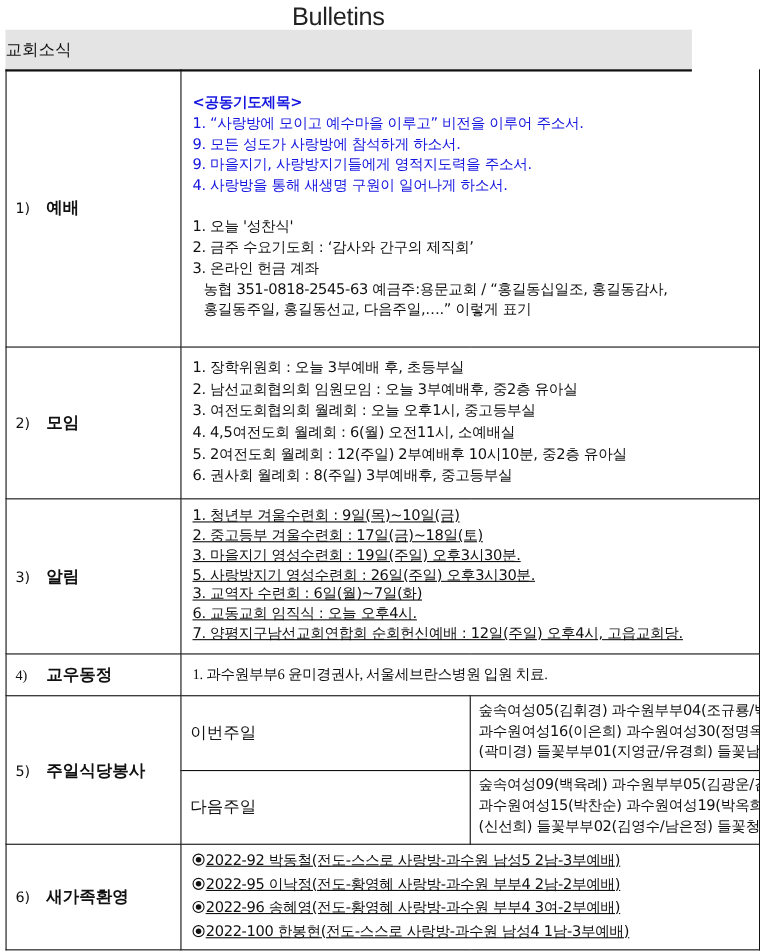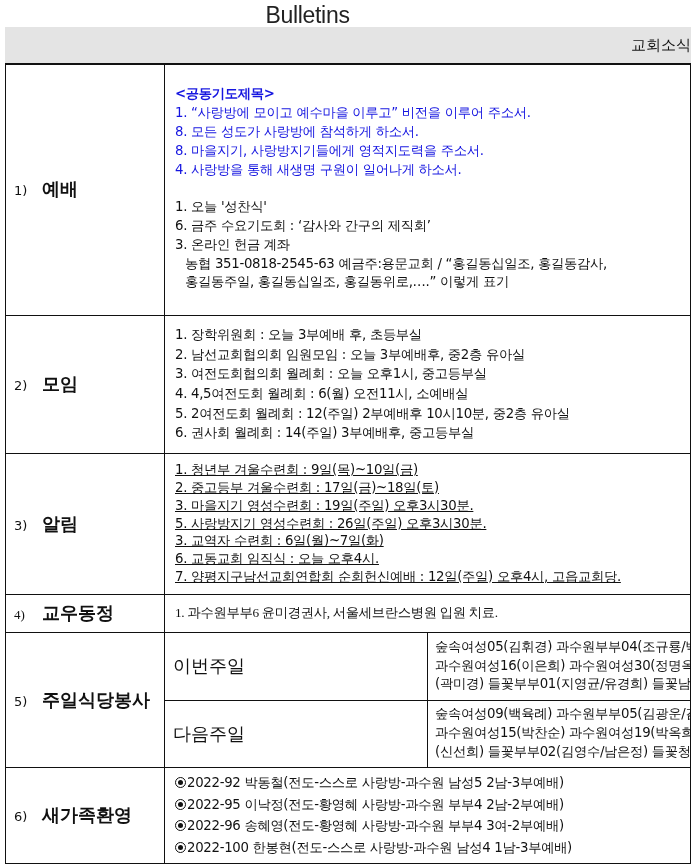--- a/index.html
+++ b/index.html
@@ -1,37 +1,37 @@
 <!DOCTYPE html>
 <html><head>
 <meta charset="utf-8">
 <style>
   html, body { margin:0; padding:0; background:#ffffff; }
   body { width:691px; height:865px; overflow:hidden; position:relative;
          font-family:"DejaVu Sans", "Liberation Sans", sans-serif; color:#111; }
   .title { position:absolute; left:0; top:0; width:615px; height:27px; text-align:center;
            font-family:"Liberation Sans", sans-serif; font-size:23px; line-height:30px;
            color:#222; font-weight:300; letter-spacing:-0.3px; }
-  .header { position:absolute; left:5px; top:27px; width:686px; height:36px;
-            background:#e4e4e4; border-bottom:2px solid #111; text-align:right;
+  .header { position:absolute; left:5px; top:27px; width:624px; height:36px;
+            background:#e4e4e4; border-bottom:2px solid #111; text-align:left;
             font-size:15px; line-height:37px; }
   table { position:absolute; left:5px; top:63px; width:686px; border-collapse:collapse;
           table-layout:fixed; }
   td { border:1.5px solid #111; vertical-align:middle; padding:0; }
   tr.first td { border-top:none; }
   td.label { width:150px; border-left:1px solid #111; padding-left:8px; }
   .num { font-size:13px; display:inline-block; width:28px; }
-  .lbl { font-size:18px; font-weight:bold; }
+  .lbl { font-size:15px; font-weight:bold; }
   td.content { padding:3px 0 3px 10px; font-size:13.3px; line-height:18.8px; letter-spacing:-0.3px; }
   .line { white-space:nowrap; }
   .blue { color:#1515e0; }
   .blue .head { font-weight:bold; }
   .spacer { height:18.8px; }
   .indent { padding-left:10px; }
-  td.sub { width:104px; padding-left:8px; font-size:18px; border-right:1px solid #111; }
+  td.sub { width:104px; padding-left:8px; font-size:15px; border-right:1px solid #111; }
   td.subcontent { padding:2px 0 2px 7px; font-size:13.3px; line-height:18.8px; letter-spacing:-0.3px; }
   .bold { font-weight:normal; }
   .dot { display:inline-block; width:11px; height:11px; border:1px solid #111; border-radius:50%;
          position:relative; vertical-align:-1px; margin-right:1px; box-sizing:border-box; }
   .dot::after { content:""; position:absolute; left:2px; top:2px; width:5px; height:5px; border-radius:50%; background:#111; }
 </style>
 </head>
 <body>
 
 <div class="title">Bulletins</div>
@@ -41,44 +41,44 @@
 
   <tbody>
       <tr class="first" style="height:252px;">
     <td class="label">
       <span class="num">1)</span><span class="lbl">예배</span>
     </td>
     <td class="content" colspan="2">
       <div class="blue">
         <div class="line head">&lt;공동기도제목&gt;</div>
         <div class="line">1. “사랑방에 모이고 예수마을 이루고” 비전을 이루어 주소서.</div>
-        <div class="line">8. 모든 성도가 사랑방에 참석하게 하소서.</div>
-        <div class="line">8. 마을지기, 사랑방지기들에게 영적지도력을 주소서.</div>
+        <div class="line">9. 모든 성도가 사랑방에 참석하게 하소서.</div>
+        <div class="line">9. 마을지기, 사랑방지기들에게 영적지도력을 주소서.</div>
         <div class="line">4. 사랑방을 통해 새생명 구원이 일어나게 하소서.</div>
       </div>
       <div class="spacer"></div>
       <div class="line">1. 오늘 '성찬식'</div>
-      <div class="line">6. 금주 수요기도회 : ‘감사와 간구의 제직회’</div>
+      <div class="line">2. 금주 수요기도회 : ‘감사와 간구의 제직회’</div>
       <div class="line">3. 온라인 헌금 계좌</div>
       <div class="line indent">농협 351-0818-2545-63 예금주:용문교회 / “홍길동십일조, 홍길동감사,</div>
-      <div class="line indent">홍길동주일, 홍길동십일조, 홍길동위로,….” 이렇게 표기</div>
+      <div class="line indent">홍길동주일, 홍길동선교, 다음주일,….” 이렇게 표기</div>
     </td>
   </tr>
 
   <tr style="height:138px;">
     <td class="label">
       <span class="num">2)</span><span class="lbl">모임</span>
     </td>
     <td class="content" colspan="2" style="line-height:19.6px;">
       <div class="line">1. 장학위원회 : 오늘 3부예배 후, 초등부실</div>
       <div class="line">2. 남선교회협의회 임원모임 : 오늘 3부예배후, 중2층 유아실</div>
       <div class="line">3. 여전도회협의회 월례회 : 오늘 오후1시, 중고등부실</div>
       <div class="line">4. 4,5여전도회 월례회 : 6(월) 오전11시, 소예배실</div>
       <div class="line">5. 2여전도회 월례회 : 12(주일) 2부예배후 10시10분, 중2층 유아실</div>
-      <div class="line">6. 권사회 월례회 : 14(주일) 3부예배후, 중고등부실</div>
+      <div class="line">6. 권사회 월례회 : 8(주일) 3부예배후, 중고등부실</div>
     </td>
   </tr>
 
   <tr style="height:141px;">
     <td class="label">
       <span class="num">3)</span><span class="lbl">알림</span>
     </td>
     <td class="content" colspan="2" style="line-height:17.8px;text-decoration:underline;">
       <div class="line">1. 청년부 겨울수련회 : 9일(목)~10일(금)</div>
       <div class="line">2. 중고등부 겨울수련회 : 17일(금)~18일(토)</div>
@@ -116,21 +116,21 @@
       <div class="line"><span class="bold">숲속여성09(백육례)</span><span> 과수원부부05(김광운/김인자)</span></div>
       <div class="line">과수원여성15(박찬순)  과수원여성19(박옥희)  숲속여성19</div>
       <div class="line">(신선희) 들꽃부부02(김영수/남은정) 들꽃청년01(이기혁)</div>
     </td>
   </tr>
 
   <tr style="height:96px;">
     <td class="label">
       <span class="num">6)</span><span class="lbl">새가족환영</span>
     </td>
-    <td class="content" colspan="2" style="line-height:21.5px;">
+    <td class="content" colspan="2" style="line-height:21.5px;text-decoration:underline;">
       <div class="line"><span class="dot"></span><span>2022-92 박동철(전도-스스로 사랑방-과수원 남성5 2남-3부예배)</span></div>
       <div class="line"><span class="dot"></span><span>2022-95 이낙정(전도-황영혜 사랑방-과수원 부부4 2남-2부예배)</span></div>
       <div class="line"><span class="dot"></span><span>2022-96 송혜영(전도-황영혜 사랑방-과수원 부부4 3여-2부예배)</span></div>
       <div class="line"><span class="dot"></span><span>2022-100 한봉현(전도-스스로 사랑방-과수원 남성4 1남-3부예배)</span></div>
     </td>
   </tr>
 </tbody>
   </table>
 
 </body></html>

